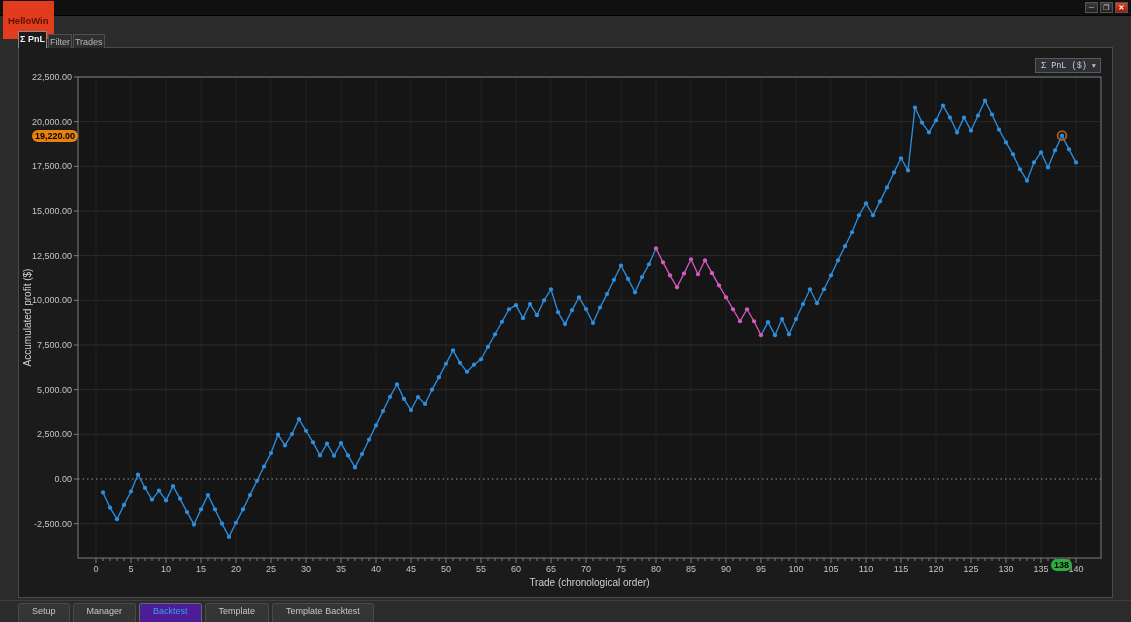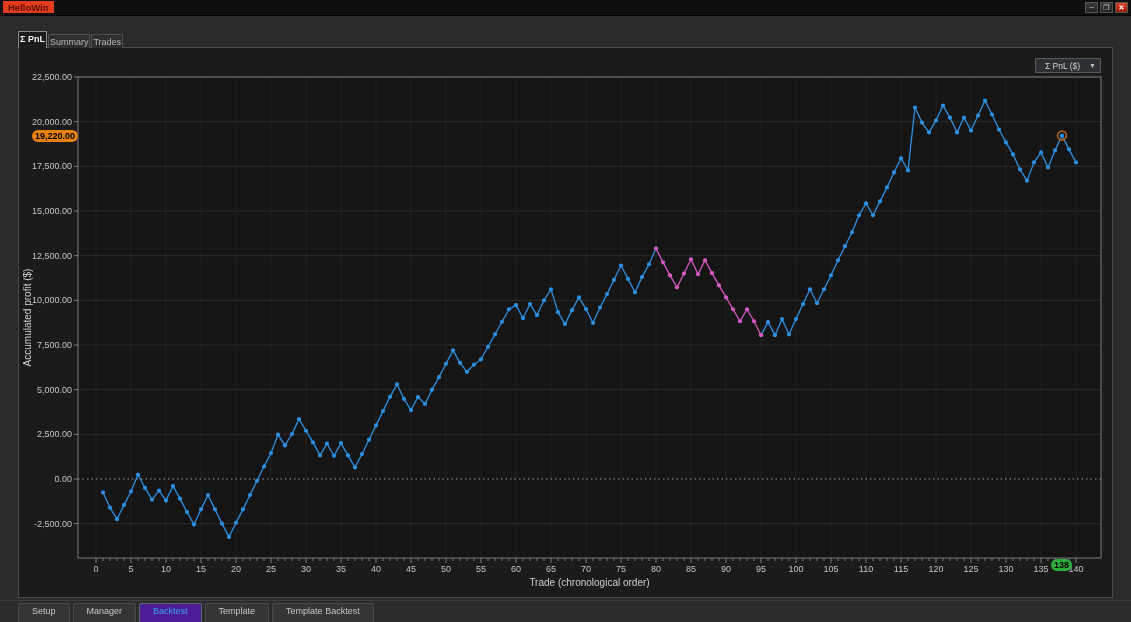--- a/index.html
+++ b/index.html
@@ -3,39 +3,39 @@
 <meta charset="utf-8">
 <style>
   html,body{margin:0;padding:0;}
   body{
     width:1131px;height:622px;position:relative;overflow:hidden;
     background:#2b2b2b;font-family:"Liberation Sans",sans-serif;
     -webkit-font-smoothing:antialiased;
   }
   
   .titlebar{position:absolute;left:0;top:0;width:1131px;height:15px;background:#101010;border-bottom:1px solid #000;}
-  .title-chip{position:absolute;left:3px;top:1px;height:12px;padding:0 5px;background:#e23b1d;color:#5d1202;
+  .title-chip{position:absolute;left:3px;top:1px;height:12px;padding:13px 5px;background:#e23b1d;color:#5d1202;
     font-size:9.5px;font-weight:bold;line-height:13px;}
   .winbtns{position:absolute;right:3px;top:2px;display:flex;gap:2px;}
   .winbtn{width:13px;height:11px;background:linear-gradient(#3a3a3a,#222);border:1px solid #555;
     color:#cfcfcf;font-size:7px;line-height:10px;text-align:center;box-sizing:border-box;}
   .winbtn.close{background:linear-gradient(#e0442a,#9c1b08);color:#fff;font-weight:bold;}
   
   .tabstrip-top{position:absolute;left:18px;top:31px;display:flex;align-items:flex-end;z-index:3;}
   .ttab{box-sizing:border-box;height:14px;padding:2px 1px 1px;margin-right:1px;background:#2e2e2e;
     border:1px solid #4f4f4f;border-bottom:none;color:#b5b5b5;font-size:9px;}
   .ttab.active{height:17px;background:#1b1b1b;border-color:#8a8a8a;color:#f0f0f0;font-weight:bold;}
   
   .panel{position:absolute;left:18px;top:47px;width:1095px;height:551px;background:#1b1b1b;
     border:1px solid #4a4a4a;box-sizing:border-box;z-index:2;}
   .chart-area{position:absolute;left:0;top:0;width:1093px;height:549px;}
   svg text{font-family:"Liberation Sans",sans-serif;}
   
   .dropdown{position:absolute;display:flex;align-items:center;box-sizing:border-box;
-    background:#2d3135;border:1px solid #5a5a5a;color:#cfcfcf;font-size:8.5px;padding:0 4px;}
+    background:#2d3135;border:1px solid #5a5a5a;color:#cfcfcf;font-size:8.5px;padding:0 4px;font-family:Liberation Mono, monospace;}
   .dropdown .dd-label{flex:1;text-align:center;}
   .dropdown .dd-chevron{color:#bbb;font-size:7px;margin-left:4px;}
   
   .marker{position:absolute;font-size:9px;font-weight:bold;line-height:12px;padding:0 3px;color:#000;z-index:5;border-radius:6px;}
   .marker-y{background:#e8820e;}
   .marker-x{background:#2fae3f;}
   
   .bottom-groove{position:absolute;left:0;top:600px;width:1131px;height:1px;background:#3e3e3e;}
   .tabstrip-bottom{position:absolute;left:18px;top:603px;display:flex;gap:3px;}
   .btab{box-sizing:border-box;height:29px;padding:2px 13px;background:#353535;border:1px solid #4a4a4a;
@@ -49,21 +49,21 @@
   <div class="title-chip">HelloWin</div>
   <div class="winbtns">
     <div class="winbtn">─</div>
     <div class="winbtn">❐</div>
     <div class="winbtn close">✕</div>
   </div>
 </div>
 
 <div class="tabstrip-top">
   <div class="ttab active">Σ PnL</div>
-  <div class="ttab">Summary</div>
+  <div class="ttab">Filter</div>
   <div class="ttab">Trades</div>
 </div>
 
 <div class="panel">
   <div class="chart-area">
     <svg id="plot" width="1093" height="549">
         <rect x="59" y="29" width="1023" height="481" fill="#151515"></rect>
         <line x1="77" y1="29" x2="77" y2="510" stroke="#232323" stroke-width="1"></line>
         <line x1="112" y1="29" x2="112" y2="510" stroke="#232323" stroke-width="1"></line>
         <line x1="147" y1="29" x2="147" y2="510" stroke="#232323" stroke-width="1"></line>

